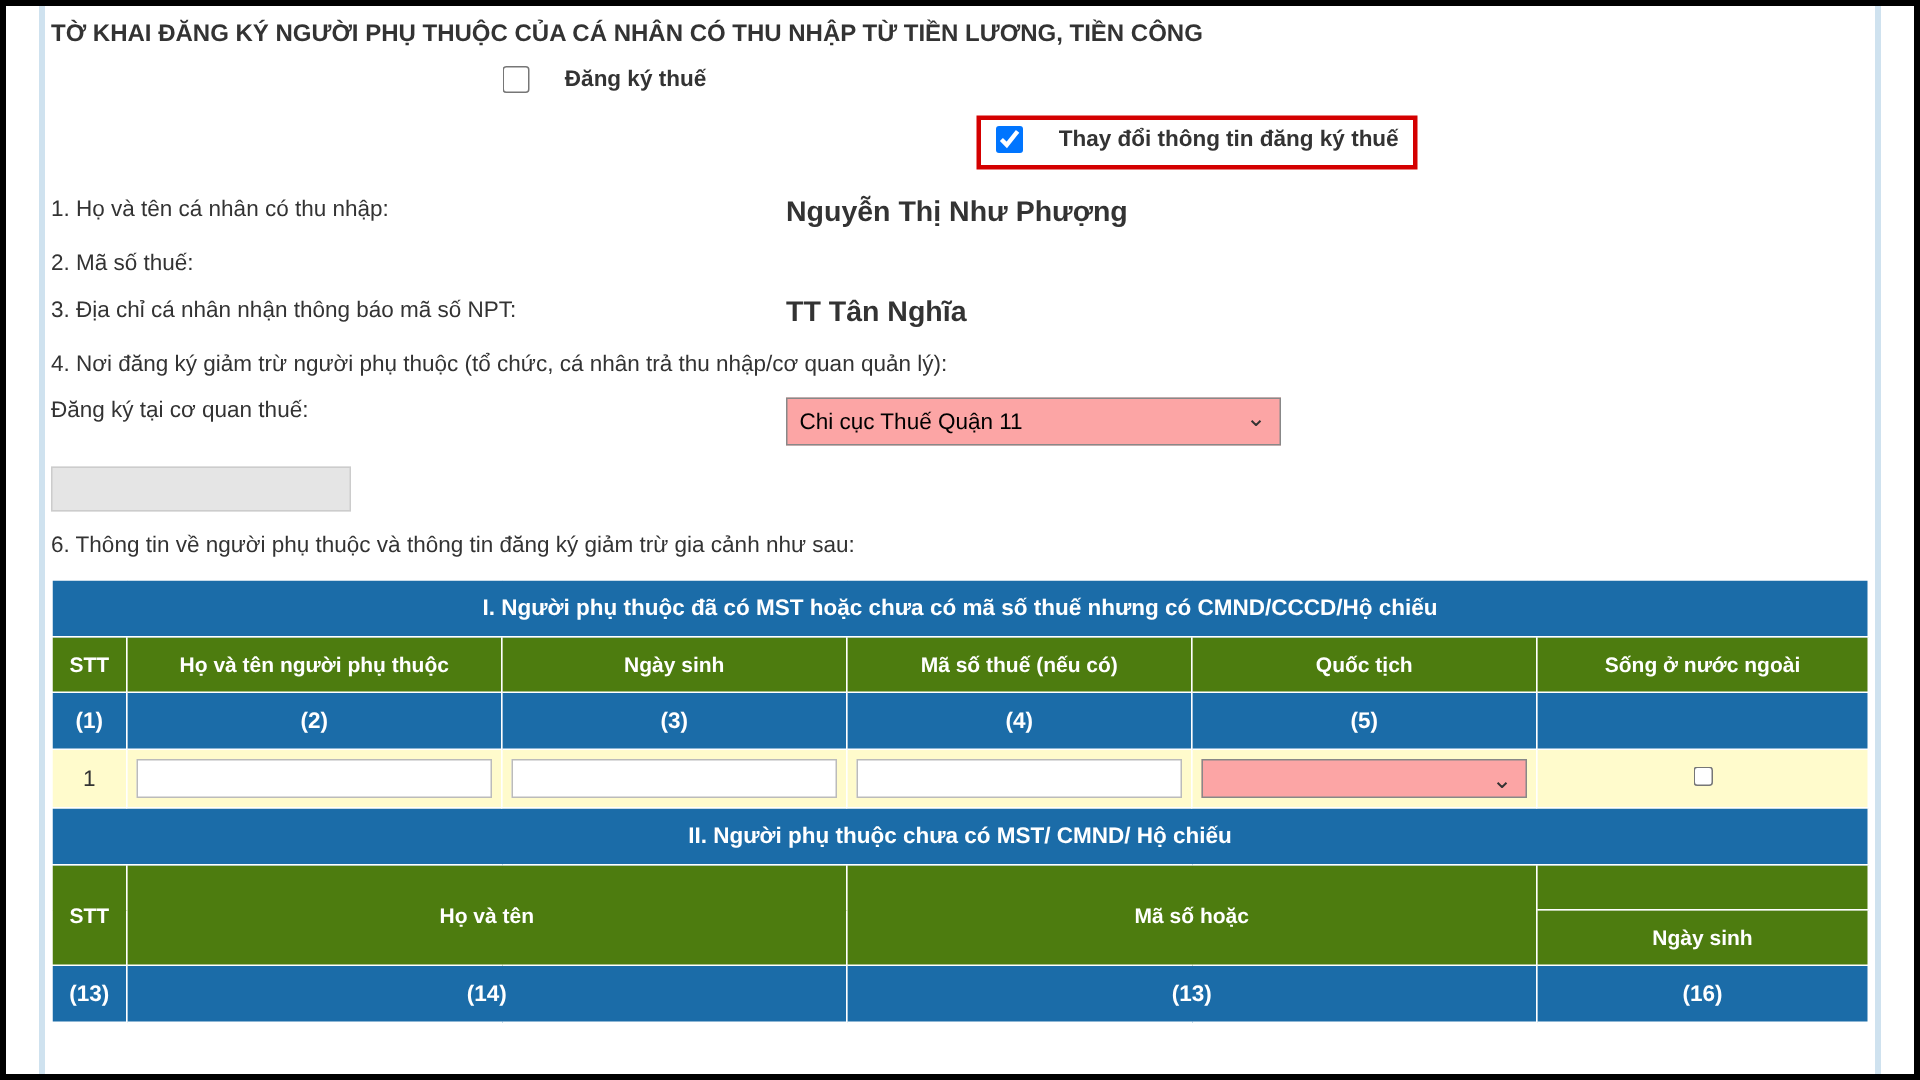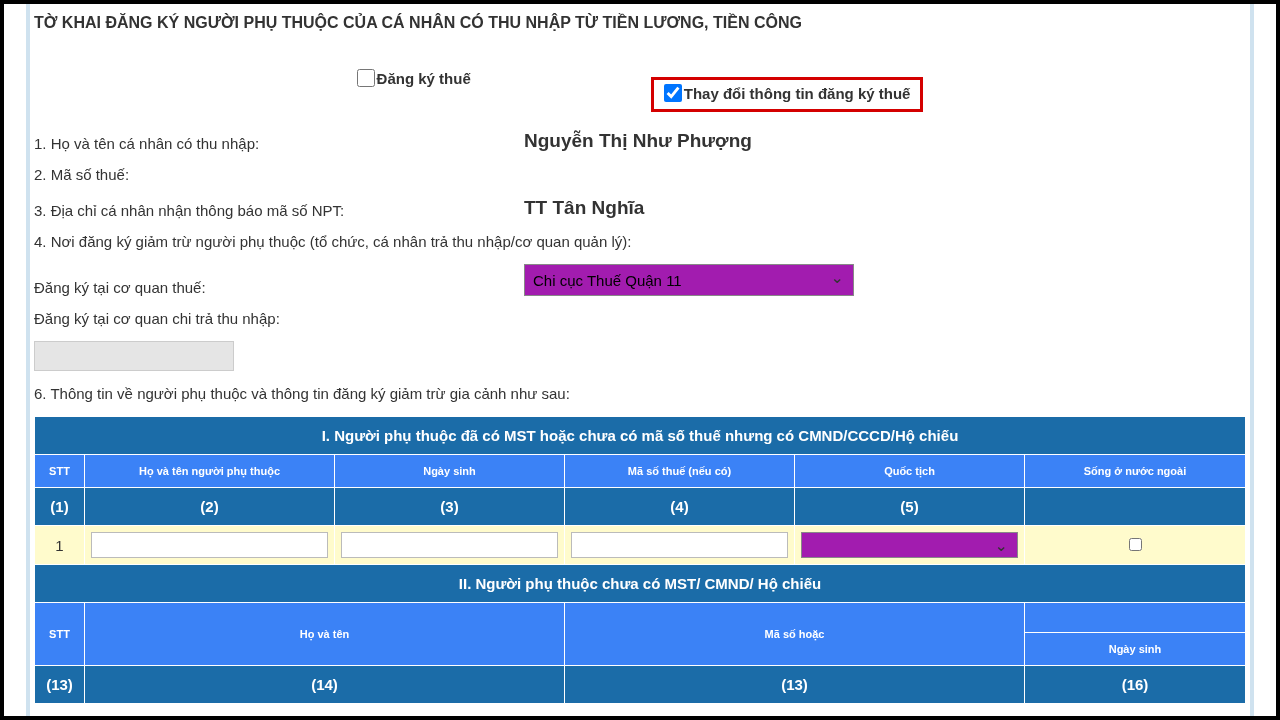--- a/index.html
+++ b/index.html
@@ -25,53 +25,53 @@
     margin-bottom: 12px;
   }
   .checkbox-row {
     display: flex;
     justify-content: center;
     gap: 180px;
     margin-bottom: 18px;
   }
   .checkbox-item {
     display: inline-flex;
-    align-items: center;
-    gap: 2px;
+    align-items: flex-start;
+    gap: 24px;
     font-weight: bold;
     font-size: 15px;
   }
   .checkbox-item input[type="checkbox"] {
     width: 18px; height: 18px;
   }
   .highlight-box {
     border: 3px solid #d40000;
     padding: 4px 10px;
     margin-top: 33px;
   }
   .form-row {
     display: flex;
     margin-bottom: 14px;
-    align-items: flex-end;
+    align-items: flex-start;
   }
   .form-label {
     width: 490px;
     font-size: 15px;
   }
   .form-value {
     font-weight: bold;
     font-size: 19px;
   }
   .select-field {
     width: 330px;
     height: 32px;
     border: 1px solid #888;
     padding: 4px 28px 4px 8px;
     font-size: 15px;
-    background: #a21caf;
+    background: #fca5a5;
     appearance: none;
     position: relative;
   }
   .select-wrap {
     position: relative;
     display: inline-block;
   }
   .select-wrap::after {
     content: "⌄";
     position: absolute;
@@ -98,24 +98,24 @@
   }
   .section-header {
     background: #1b6ca8;
     color: #fff;
     text-align: center;
     font-weight: bold;
     font-size: 15px;
     padding: 10px 12px;
   }
   .col-header {
-    background: #3b82f6;
+    background: #4d7c0f;
     color: #fff;
     font-weight: bold;
-    font-size: 11px;
+    font-size: 14px;
     vertical-align: middle;
   }
   .num-header {
     background: #1b6ca8;
     color: #fff;
     font-weight: bold;
   }
   .data-row td {
     background: #fffbcc;
     padding: 6px;
@@ -174,23 +174,20 @@
   <div class="form-row">
     <div class="form-label" style="width:auto">4. Nơi đăng ký giảm trừ người phụ thuộc (tổ chức, cá nhân trả thu nhập/cơ quan quản lý):</div>
   </div>
   <div class="form-row">
     <div class="form-label">Đăng ký tại cơ quan thuế:</div>
     <span class="select-wrap">
       <input class="select-field" value="Chi cục Thuế Quận 11" style="">
     </span>
   </div>
   <div class="form-row">
-    <div class="form-label">Đăng ký tại cơ quan chi trả thu nhập:</div>
-  </div>
-  <div class="form-row">
     <div class="disabled-input"></div>
   </div>
   <div class="form-row">
     <div class="form-label" style="width:auto">6. Thông tin về người phụ thuộc và thông tin đăng ký giảm trừ gia cảnh như sau:</div>
   </div>
 
   <table>
     <tbody>
         <tr>
           <td colspan="6" class="section-header">I. Người phụ thuộc đã có MST hoặc chưa có mã số thuế nhưng có CMND/CCCD/Hộ chiếu</td>

